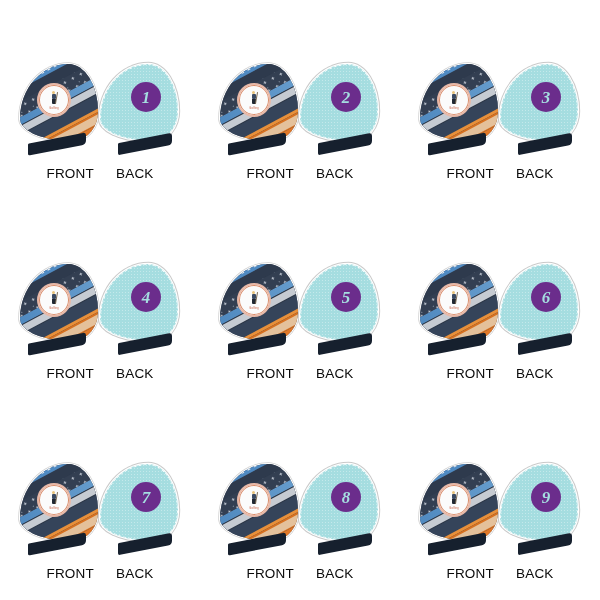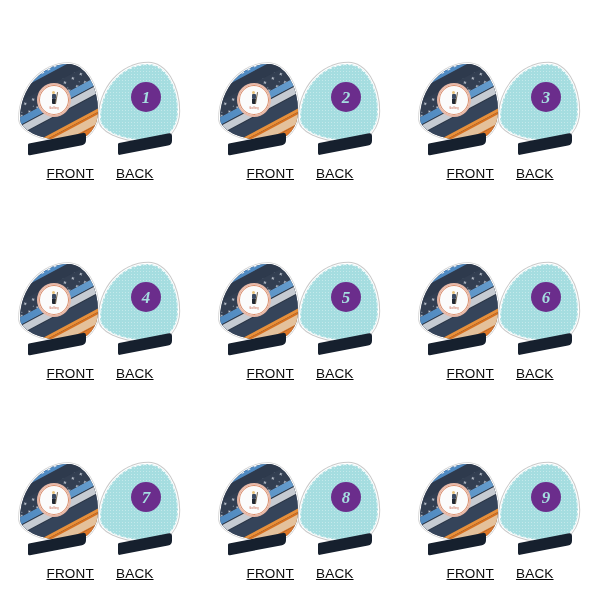--- a/index.html
+++ b/index.html
@@ -268,21 +268,20 @@
     width: 54px;
   }
 
   
   .labels {
     margin-top: 14px;
     width: 176px;
     display: flex;
     justify-content: center;
     gap: 22px;
-    text-decoration: underline;
   }
   .labels span {
     font-family: "Liberation Sans", sans-serif;
     font-size: 13.5px;
     color: #0a0a0a;
     letter-spacing: .2px;
     white-space: nowrap;
   }
 </style>
 </head>

